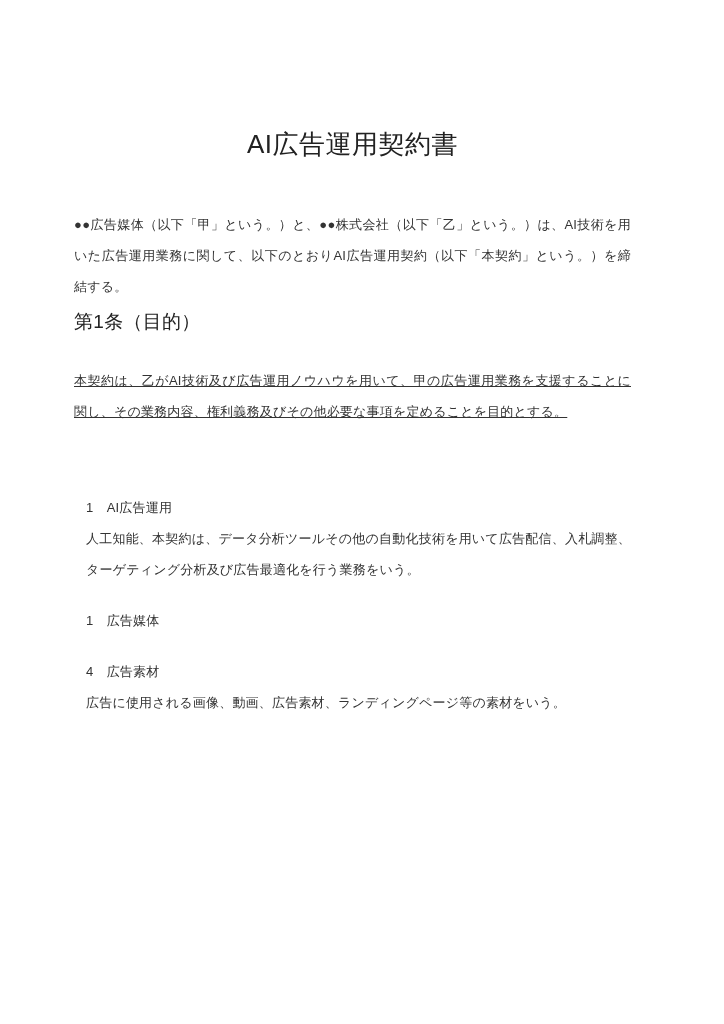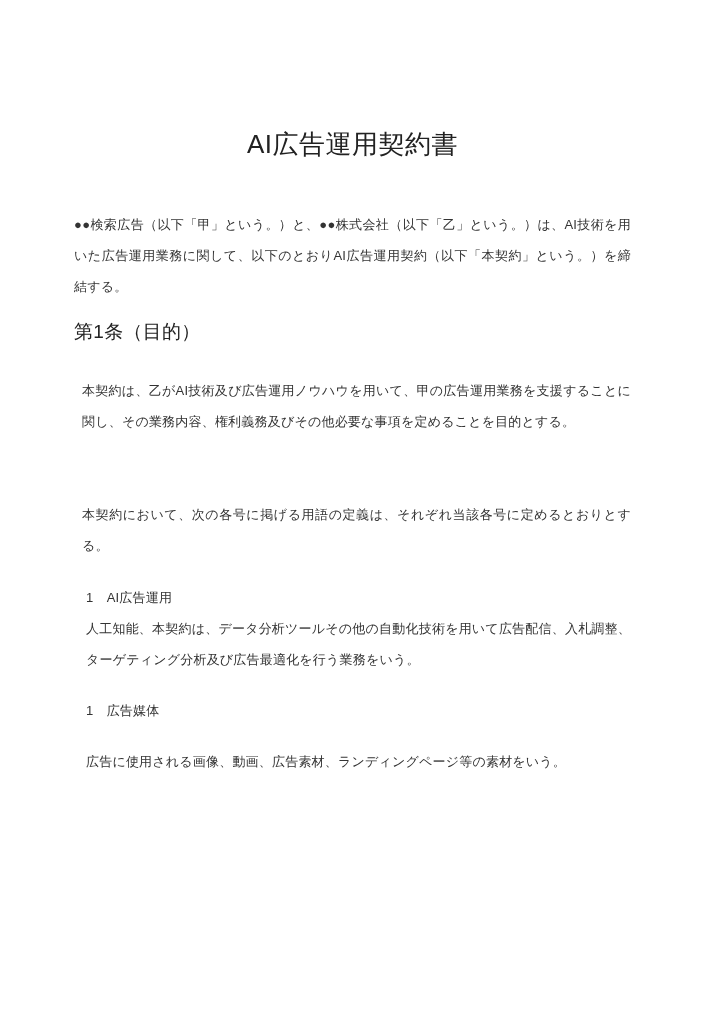--- a/index.html
+++ b/index.html
@@ -62,35 +62,36 @@
     width: 557px;
   }
 
   
   .section {
     position: absolute;
     left: 0;
     width: 557px;
   }
 
-  .section-1 { top: 316px; }
+  .section-1 { top: 306px; }
   .section-2 { top: 471px; }
 
   .section-heading {
     margin: 0 0 0 0;
     padding: 0;
     font-size: 19px;
     font-weight: 400;
     line-height: 31px;
     color: #222222;
     letter-spacing: 0.3px;
   }
 
   .section-body {
-    margin: 28px 0 0 8px;
+    margin: 28px 0 0 0;
+    text-decoration: underline;
   }
 
   
   .items {
     margin: 0;
     padding: 0;
     list-style: none;
   }
 
   .item {
@@ -129,37 +130,37 @@
     margin-top: 21px;
   }
 </style>
 </head>
 <body>
 
 <div class="page">
 
   <h1 class="doc-title">AI広告運用契約書</h1>
 
-  <p class="para intro">●●検索広告（以下「甲」という。）と、●●株式会社（以下「乙」という。）は、AI技術を用いた広告運用業務に関して、以下のとおりAI広告運用契約（以下「本契約」という。）を締結する。</p>
+  <p class="para intro">●●広告媒体（以下「甲」という。）と、●●株式会社（以下「乙」という。）は、AI技術を用いた広告運用業務に関して、以下のとおりAI広告運用契約（以下「本契約」という。）を締結する。</p>
 
   <section class="section section-1">
     <h2 class="section-heading">第1条（目的）</h2>
     <p class="para section-body">本契約は、乙がAI技術及び広告運用ノウハウを用いて、甲の広告運用業務を支援することに関し、その業務内容、権利義務及びその他必要な事項を定めることを目的とする。</p>
   </section>
 
   <section class="section section-2">
-    <p class="para section-body">本契約において、次の各号に掲げる用語の定義は、それぞれ当該各号に定めるとおりとする。</p>
 
     <ul class="items items-wrap">
       <li class="item">
         <p class="item-title">1　AI広告運用</p>
         <p class="item-desc">人工知能、本契約は、データ分析ツールその他の自動化技術を用いて広告配信、入札調整、ターゲティング分析及び広告最適化を行う業務をいう。</p>
       </li>
       <li class="item">
         <p class="item-title">1　広告媒体</p>
       </li>
       <li class="item">
+        <p class="item-title">4　広告素材</p>
         <p class="item-desc">広告に使用される画像、動画、広告素材、ランディングページ等の素材をいう。</p>
       </li>
     </ul>
   </section>
 
 </div>
 
 </body></html>

